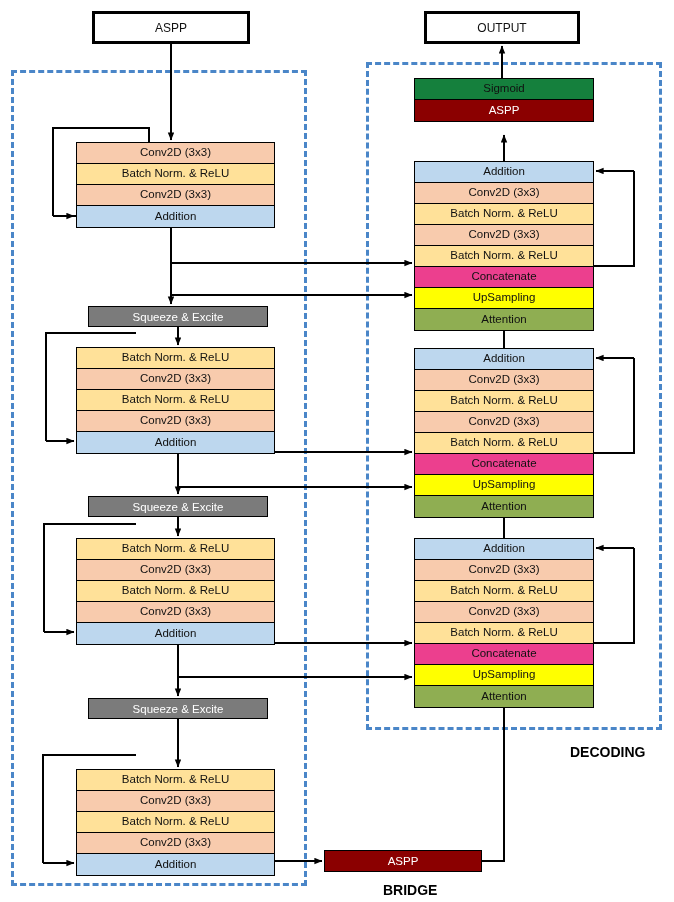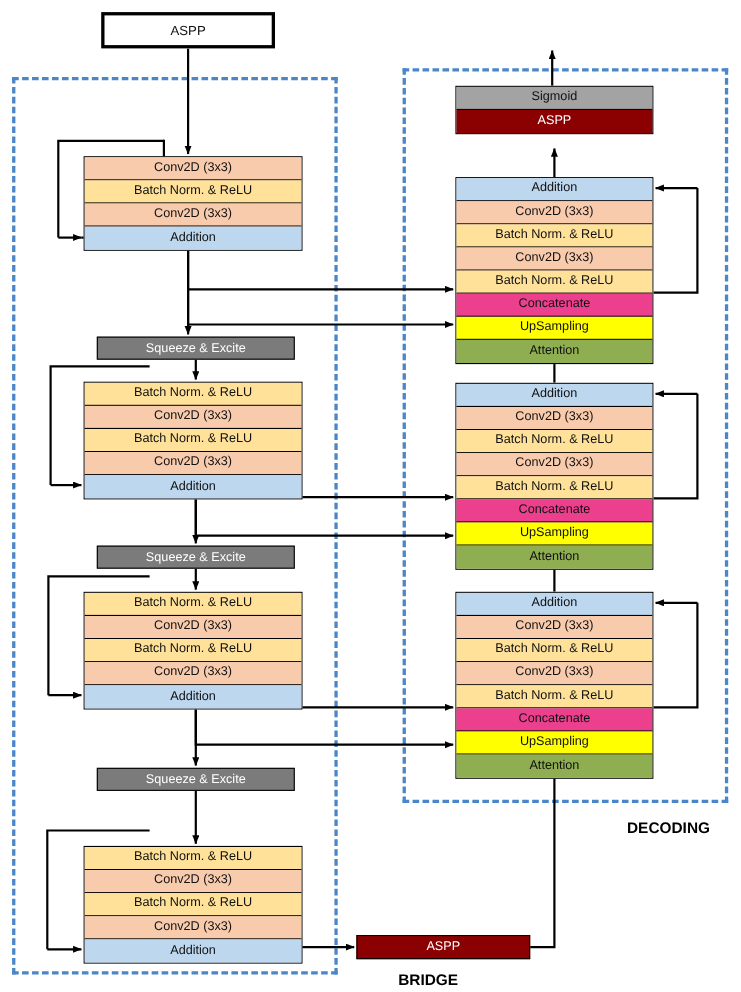--- a/index.html
+++ b/index.html
@@ -154,20 +154,23 @@
       <path d="M634,358 L596,358" marker-end="url(#ah)"></path>
 
       <path d="M594,643 L634,643 L634,548" marker-end="none"></path>
       <path d="M634,548 L596,548" marker-end="url(#ah)"></path>
     </g>
   </svg>
 
   <div class="ioBox" id="input-box" style="left: 92px; top: 11px; width: 158px; height: 33px;">
     <span>ASPP</span>
   </div>
+  <div class="ioBox" id="output-box" style="left: 424px; top: 11px; width: 156px; height: 33px;">
+    <span>OUTPUT</span>
+  </div>
 
   <div id="stacks-host">
       <div class="stack" style="left: 76px; top: 142px; width: 199px;">
         <div class="row" style="height: 21px; background: rgb(248, 203, 173);">Conv2D (3x3)</div>
         <div class="row" style="height: 21px; background: rgb(255, 225, 153);">Batch Norm. &amp;  ReLU</div>
         <div class="row" style="height: 21px; background: rgb(248, 203, 173);">Conv2D (3x3)</div>
         <div class="row" style="height: 21px; background: rgb(189, 215, 238);">Addition</div>
       </div>
       <div class="stack" style="left: 76px; top: 347px; width: 199px;">
         <div class="row" style="height: 21px; background: rgb(255, 225, 153);">Batch Norm. &amp;  ReLU</div>
@@ -187,21 +190,21 @@
         <div class="row" style="height: 21px; background: rgb(255, 225, 153);">Batch Norm. &amp;  ReLU</div>
         <div class="row" style="height: 21px; background: rgb(248, 203, 173);">Conv2D (3x3)</div>
         <div class="row" style="height: 21px; background: rgb(255, 225, 153);">Batch Norm. &amp;  ReLU</div>
         <div class="row" style="height: 21px; background: rgb(248, 203, 173);">Conv2D (3x3)</div>
         <div class="row" style="height: 21px; background: rgb(189, 215, 238);">Addition</div>
       </div>
       <div class="soloBox" style="left: 88px; top: 306px; width: 180px; height: 21px; background: rgb(123, 123, 123); color: rgb(255, 255, 255);">Squeeze &amp; Excite</div>
       <div class="soloBox" style="left: 88px; top: 496px; width: 180px; height: 21px; background: rgb(123, 123, 123); color: rgb(255, 255, 255);">Squeeze &amp; Excite</div>
       <div class="soloBox" style="left: 88px; top: 698px; width: 180px; height: 21px; background: rgb(123, 123, 123); color: rgb(255, 255, 255);">Squeeze &amp; Excite</div>
       <div class="stack" style="left: 414px; top: 78px; width: 180px;">
-        <div class="row" style="height: 21px; background: #a3a3a3;">Sigmoid</div>
+        <div class="row" style="height: 21px; background: #15803d;">Sigmoid</div>
         <div class="row" style="height: 21px; background: rgb(139, 0, 0); color: rgb(255, 255, 255);">ASPP</div>
       </div>
       <div class="stack" style="left: 414px; top: 161px; width: 180px;">
         <div class="row" style="height: 21px; background: rgb(189, 215, 238);">Addition</div>
         <div class="row" style="height: 21px; background: rgb(248, 203, 173);">Conv2D (3x3)</div>
         <div class="row" style="height: 21px; background: rgb(255, 225, 153);">Batch Norm. &amp; ReLU</div>
         <div class="row" style="height: 21px; background: rgb(248, 203, 173);">Conv2D (3x3)</div>
         <div class="row" style="height: 21px; background: rgb(255, 225, 153);">Batch Norm. &amp; ReLU</div>
         <div class="row" style="height: 21px; background: rgb(236, 63, 142);">Concatenate</div>
         <div class="row" style="height: 21px; background: rgb(255, 255, 0);">UpSampling</div>
@@ -223,16 +226,16 @@
         <div class="row" style="height: 21px; background: rgb(255, 225, 153);">Batch Norm. &amp; ReLU</div>
         <div class="row" style="height: 21px; background: rgb(248, 203, 173);">Conv2D (3x3)</div>
         <div class="row" style="height: 21px; background: rgb(255, 225, 153);">Batch Norm. &amp; ReLU</div>
         <div class="row" style="height: 21px; background: rgb(236, 63, 142);">Concatenate</div>
         <div class="row" style="height: 21px; background: rgb(255, 255, 0);">UpSampling</div>
         <div class="row" style="height: 21px; background: rgb(143, 174, 82);">Attention</div>
       </div>
       <div class="soloBox" style="left: 324px; top: 850px; width: 158px; height: 22px; background: rgb(139, 0, 0); color: rgb(255, 255, 255);">ASPP</div>
     </div>
 
-  <div class="caption" id="cap-bridge" style="left: 362px; top: 882px;">BRIDGE</div>
+  <div class="caption" id="cap-bridge" style="left: 383px; top: 882px;">BRIDGE</div>
   <div class="caption" id="cap-decoding" style="left: 570px; top: 744px;">DECODING</div>
 
 </div>
 
 </body></html>

